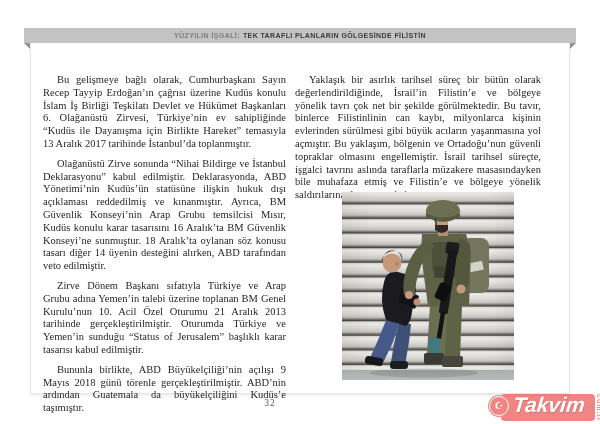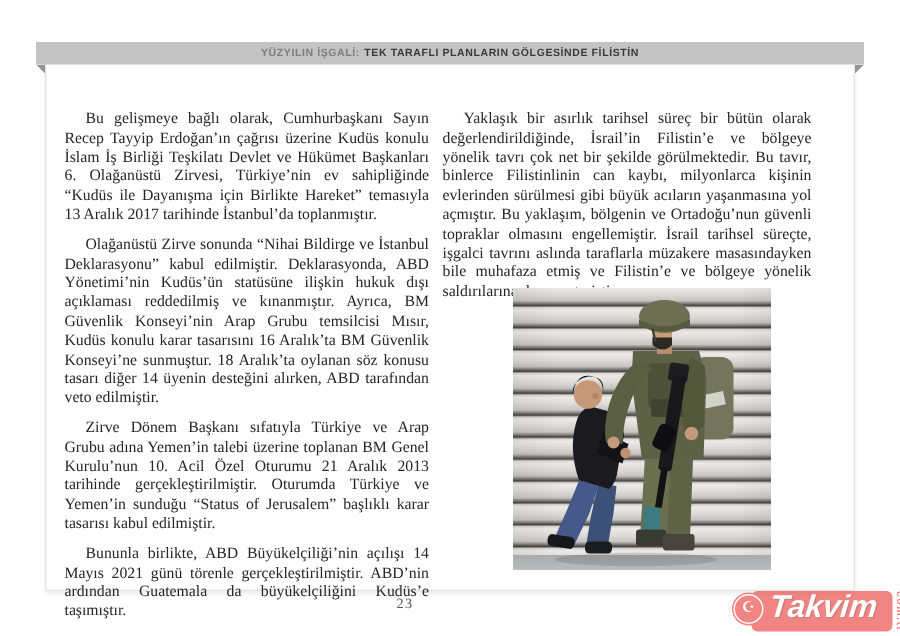--- a/index.html
+++ b/index.html
@@ -71,21 +71,21 @@
   </div>
   <div class="fold fold-left"></div>
   <div class="fold fold-right"></div>
 
   <div class="page-card"></div>
 
   <div class="col col-left">
     <p>Bu gelişmeye bağlı olarak, Cumhurbaşkanı Sayın Recep Tayyip Erdoğan’ın çağrısı üzerine Kudüs konulu İslam İş Birliği Teşkilatı Devlet ve Hükümet Başkanları 6. Olağanüstü Zirvesi, Türkiye’nin ev sahipliğinde “Kudüs ile Dayanışma için Birlikte Hareket” temasıyla 13 Aralık 2017 tarihinde İstanbul’da toplanmıştır.</p>
     <p>Olağanüstü Zirve sonunda “Nihai Bildirge ve İstanbul Deklarasyonu” kabul edilmiştir. Deklarasyonda, ABD Yönetimi’nin Kudüs’ün statüsüne ilişkin hukuk dışı açıklaması reddedilmiş ve kınanmıştır. Ayrıca, BM Güvenlik Konseyi’nin Arap Grubu temsilcisi Mısır, Kudüs konulu karar tasarısını 16 Aralık’ta BM Güvenlik Konseyi’ne sunmuştur. 18 Aralık’ta oylanan söz konusu tasarı diğer 14 üyenin desteğini alırken, ABD tarafından veto edilmiştir.</p>
     <p>Zirve Dönem Başkanı sıfatıyla Türkiye ve Arap Grubu adına Yemen’in talebi üzerine toplanan BM Genel Kurulu’nun 10. Acil Özel Oturumu 21 Aralık 2013 tarihinde gerçekleştirilmiştir. Oturumda Türkiye ve Yemen’in sunduğu “Status of Jerusalem” başlıklı karar tasarısı kabul edilmiştir.</p>
-    <p>Bununla birlikte, ABD Büyükelçiliği’nin açılışı 14 Mayıs 2021 günü törenle gerçekleştirilmiştir. ABD’nin ardından Guatemala da büyükelçiliğini Kudüs’e taşımıştır.</p>
+    <p>Bununla birlikte, ABD Büyükelçiliği’nin açılışı 9 Mayıs 2018 günü törenle gerçekleştirilmiştir. ABD’nin ardından Guatemala da büyükelçiliğini Kudüs’e taşımıştır.</p>
   </div>
 
   <div class="col col-right">
     <p>Yaklaşık bir asırlık tarihsel süreç bir bütün olarak değerlendirildiğinde, İsrail’in Filistin’e ve bölgeye yönelik tavrı çok net bir şekilde görülmektedir. Bu tavır, binlerce Filistinlinin can kaybı, milyonlarca kişinin evlerinden sürülmesi gibi büyük acıların yaşanmasına yol açmıştır. Bu yaklaşım, bölgenin ve Ortadoğu’nun güvenli topraklar olmasını engellemiştir. İsrail tarihsel süreçte, işgalci tavrını aslında taraflarla müzakere masasındayken bile muhafaza etmiş ve Filistin’e ve bölgeye yönelik saldırılarına devam etmiştir.</p>
   </div>
 
   <div class="photo">
     <div class="shutter"></div>
     <div class="pavement"></div>
     <svg width="172" height="188" viewBox="0 0 172 188">
@@ -129,21 +129,21 @@
         <rect x="96" y="36" width="10" height="8" fill="#b68d6d"></rect>
         <path d="M93,24 L106,24 L106,38 Q100,44 93,38 Z" fill="#c79c7d"></path>
         <path d="M93,33 L106,33 L106,38 Q100,44 93,38 Z" fill="#2c2721"></path>
         <ellipse cx="101" cy="19" rx="17" ry="11" fill="#6c6f51"></ellipse>
         <path d="M84,21 Q101,30 118,21 L118,25 Q101,33 84,25 Z" fill="#565a40"></path>
         <line x1="93" y1="27" x2="95" y2="36" stroke="#3b3e2c" stroke-width="1.5"></line>
       </g>
     </svg>
   </div>
 
-  <div class="page-number">23</div>
+  <div class="page-number">32</div>
 
   <div class="watermark">
     <div class="wm-bar"></div>
     <div class="wm-text">Takvim</div>
     <div class="wm-circle">☪</div>
     <div class="wm-domain">com.tr</div>
   </div>
 
 </div>
 

